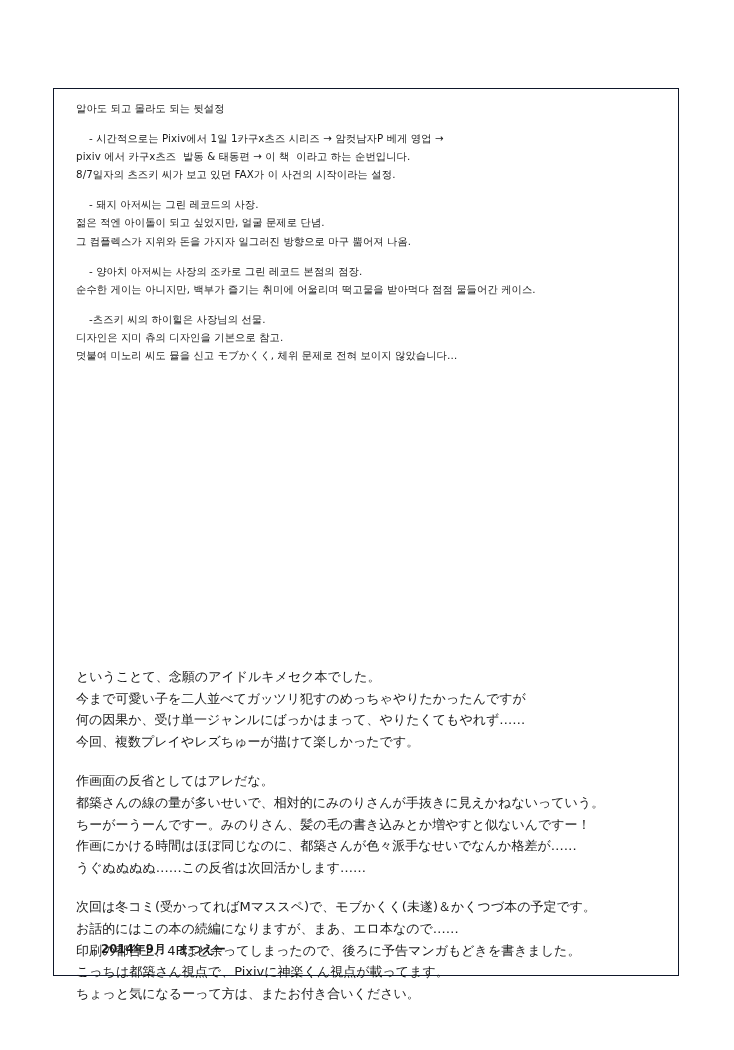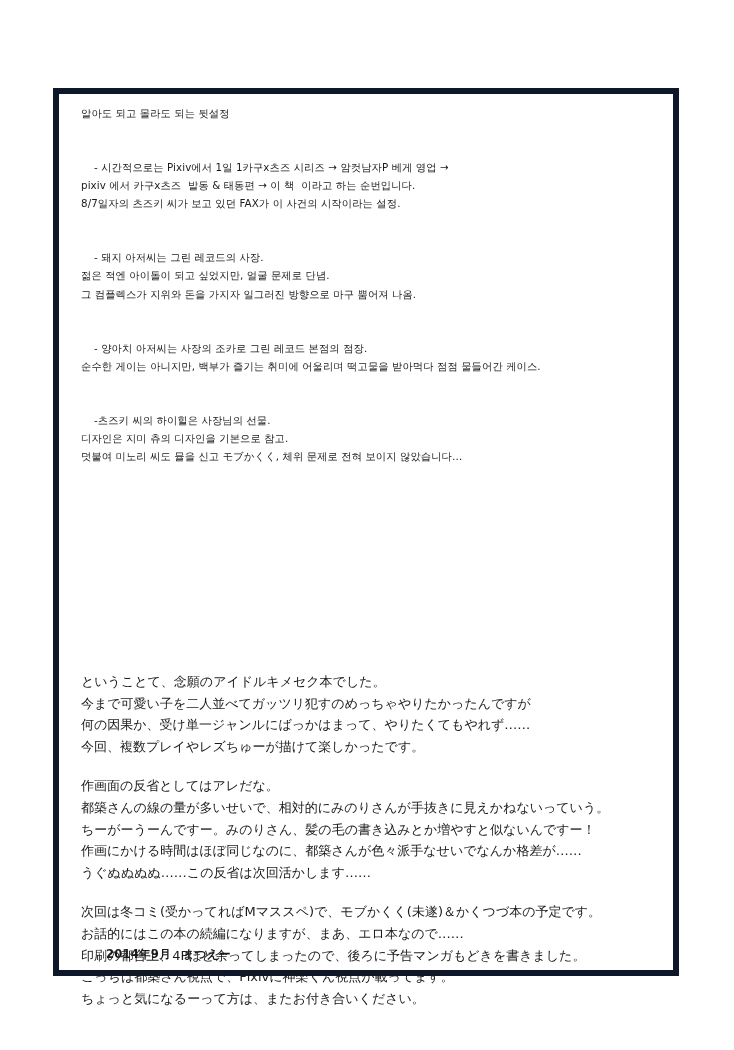--- a/index.html
+++ b/index.html
@@ -21,33 +21,32 @@
     width: 734px;
     height: 1050px;
     background: #ffffff;
   }
   .frame {
     position: absolute;
     left: 53px;
     top: 88px;
     width: 626px;
     height: 888px;
-    border: 6px solid #0f172a;
+    border: 1px solid #0f172a;
     box-sizing: border-box;
     background: #ffffff;
   }
   .content {
     position: absolute;
     left: 22px;
     top: 10px;
     width: 580px;
   }
   .block {
     margin-bottom: 0;
-    margin-top: 24px;
   }
   .line {
     font-size: 10.3px;
     line-height: 18.1px;
     letter-spacing: 0.1px;
     white-space: pre;
     color: #1a1a1a;
   }
   .line.indent {
     padding-left: 13px;

